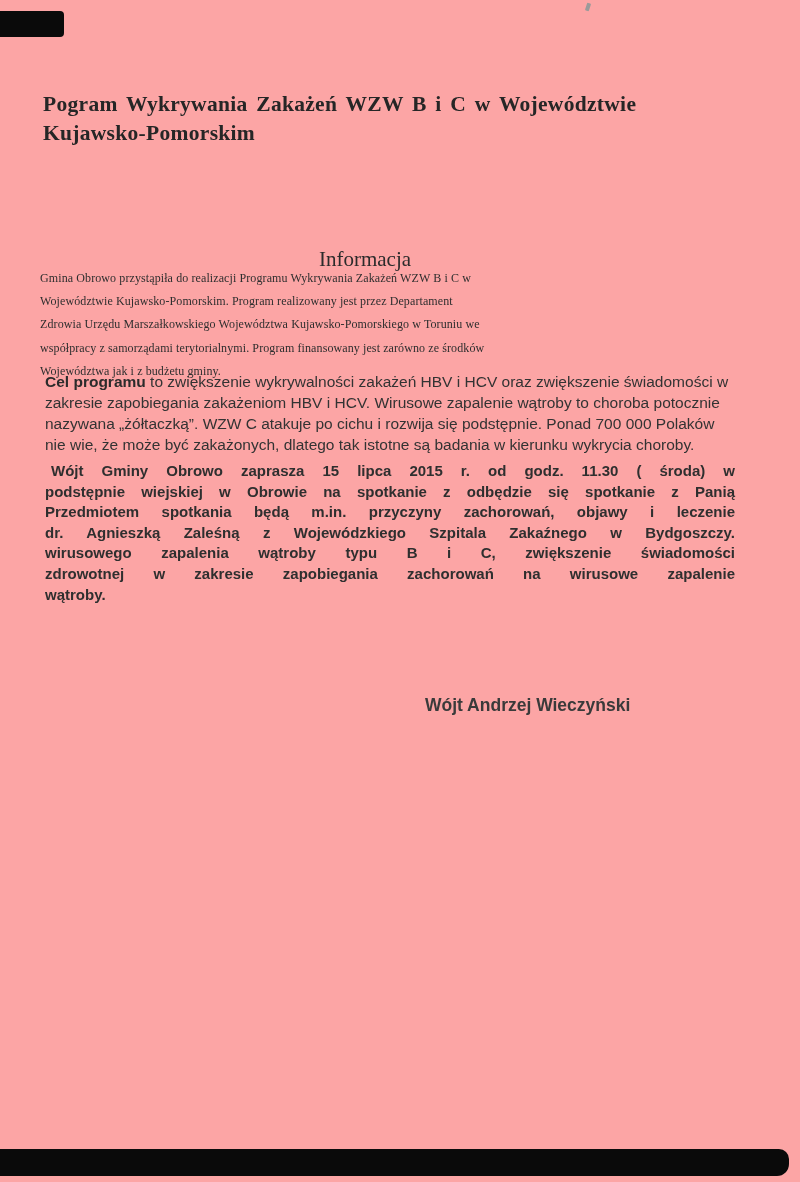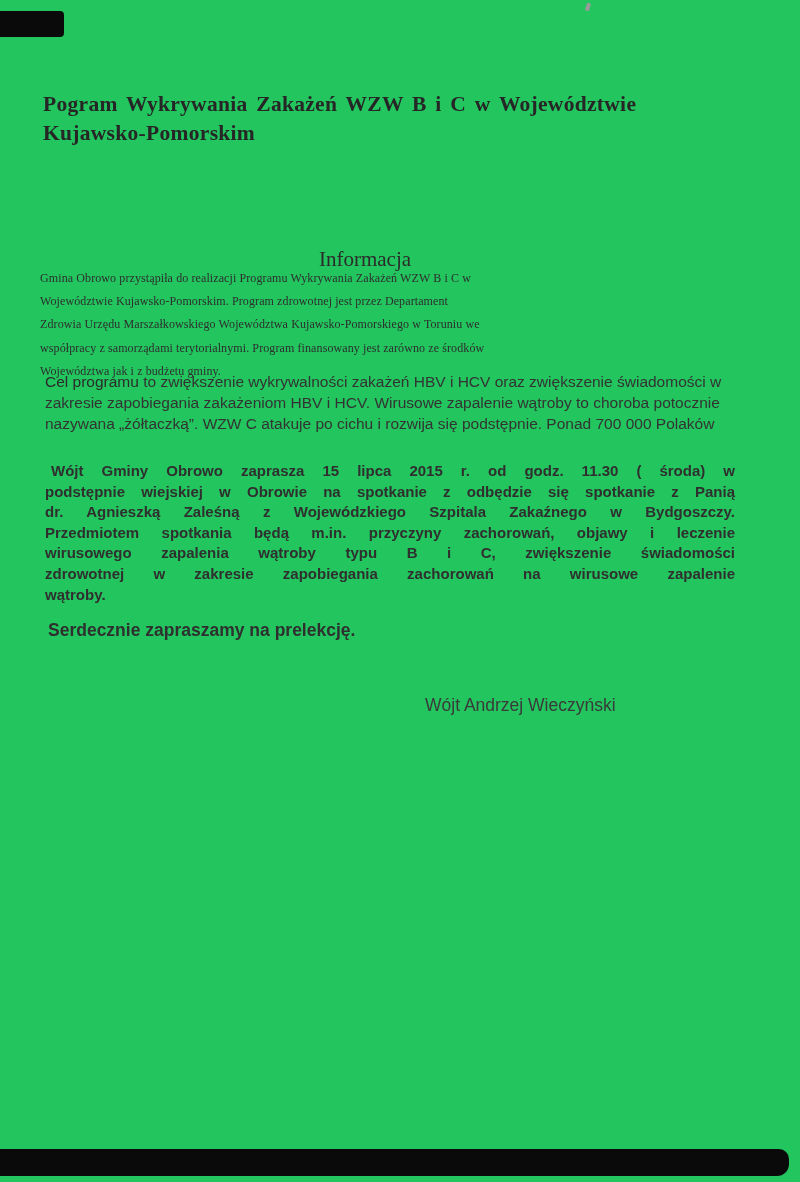--- a/index.html
+++ b/index.html
@@ -2,21 +2,21 @@
 <html><head>
 <meta charset="utf-8">
 <style>
   html, body { margin: 0; padding: 0; }
   body { background: #e8e8e8; }
   .page {
     position: relative;
     width: 800px;
     height: 1182px;
     margin: 0 auto;
-    background: #22c55e;
+    background: #fca5a5;
     overflow: hidden;
     font-family: "Liberation Sans", "DejaVu Sans", sans-serif;
   }
   
   .artifact { position: absolute; background: #0a0a0a; }
   .artifact-top {
     left: 0; top: 11px; width: 64px; height: 26px;
     border-radius: 0 4px 4px 0;
   }
   .artifact-bottom {
@@ -47,78 +47,78 @@
     font-family: "Liberation Serif", "DejaVu Serif", serif;
     font-size: 12px; line-height: 23.2px; color: #2e2e2e;
     letter-spacing: 0.1px;
     margin-top: 28px;
   }
   
   .goal {
     position: absolute; left: 45px; top: 371px; width: 700px;
     font-size: 15.5px; line-height: 21px; color: #333333;
   }
-  .goal b { font-weight: normal; color: #2b2b2b; }
+  .goal b { font-weight: bold; color: #2b2b2b; }
   
   .invite {
     position: absolute; left: 45px; top: 461px; width: 690px;
     font-weight: bold; font-size: 15px; line-height: 20.6px; color: #2f2f2f;
   }
   .invite .tline { text-align: justify; text-align-last: justify; }
   .invite .tline:first-child { text-indent: 6px; }
   .invite .tline:last-child { text-align-last: left; }
   .closing {
     position: absolute; left: 48px; top: 620px;
     font-weight: bold; font-size: 17.5px; color: #2f2f2f;
   }
   .signature {
     position: absolute; left: 425px; top: 695px;
-    font-weight: normal; font-size: 17.5px; color: #3a3a3a;
+    font-weight: bold; font-size: 17.5px; color: #3a3a3a;
   }
 </style>
 </head>
 <body>
 
 <div class="page">
 
   <div class="artifact artifact-top"></div>
   <div class="speck"></div>
 
   <h1 class="title">
       <div class="tline">Pogram Wykrywania Zakażeń WZW B i C w Województwie</div>
       <div class="tline">Kujawsko-Pomorskim</div>
     </h1>
 
   <div class="heading">Informacja</div>
 
   <div class="intro">
       <div class="tline">Gmina Obrowo przystąpiła do realizacji Programu Wykrywania Zakażeń WZW B i C w</div>
-      <div class="tline">Województwie Kujawsko-Pomorskim. Program zdrowotnej jest przez Departament</div>
+      <div class="tline">Województwie Kujawsko-Pomorskim. Program realizowany jest przez Departament</div>
       <div class="tline">Zdrowia Urzędu Marszałkowskiego Województwa Kujawsko-Pomorskiego w Toruniu we</div>
       <div class="tline">współpracy z samorządami terytorialnymi. Program finansowany jest zarówno ze środków</div>
       <div class="tline">Województwa jak i z budżetu gminy.</div>
     </div>
 
   <div class="goal">
     <div class="tline"><b>Cel programu</b><span> to zwiększenie wykrywalności zakażeń HBV i HCV oraz zwiększenie świadomości w</span></div>
     <div>
         <div class="tline">zakresie zapobiegania zakażeniom HBV i HCV. Wirusowe zapalenie wątroby to choroba potocznie</div>
         <div class="tline">nazywana „żółtaczką”. WZW C atakuje po cichu i rozwija się podstępnie. Ponad 700 000 Polaków</div>
+        <div class="tline">nie wie, że może być zakażonych, dlatego tak istotne są badania w kierunku wykrycia choroby.</div>
       </div>
   </div>
 
   <div class="invite">
       <div class="tline">Wójt Gminy Obrowo zaprasza 15 lipca 2015 r.  od godz. 11.30 ( środa) w</div>
       <div class="tline">podstępnie wiejskiej w Obrowie na spotkanie z odbędzie się spotkanie z Panią</div>
+      <div class="tline">Przedmiotem spotkania będą m.in. przyczyny zachorowań, objawy i leczenie</div>
       <div class="tline">dr. Agnieszką Zaleśną z Wojewódzkiego Szpitala Zakaźnego w Bydgoszczy.</div>
-      <div class="tline">Przedmiotem spotkania będą m.in. przyczyny zachorowań, objawy i leczenie</div>
       <div class="tline">wirusowego zapalenia wątroby typu B i C, zwiększenie świadomości</div>
       <div class="tline">zdrowotnej w zakresie zapobiegania zachorowań na wirusowe zapalenie</div>
       <div class="tline">wątroby.</div>
     </div>
 
-  <div class="closing">Serdecznie zapraszamy na prelekcję.</div>
 
   <div class="signature">Wójt Andrzej Wieczyński</div>
 
   <div class="artifact artifact-bottom"></div>
 
 </div>
 
 </body></html>

